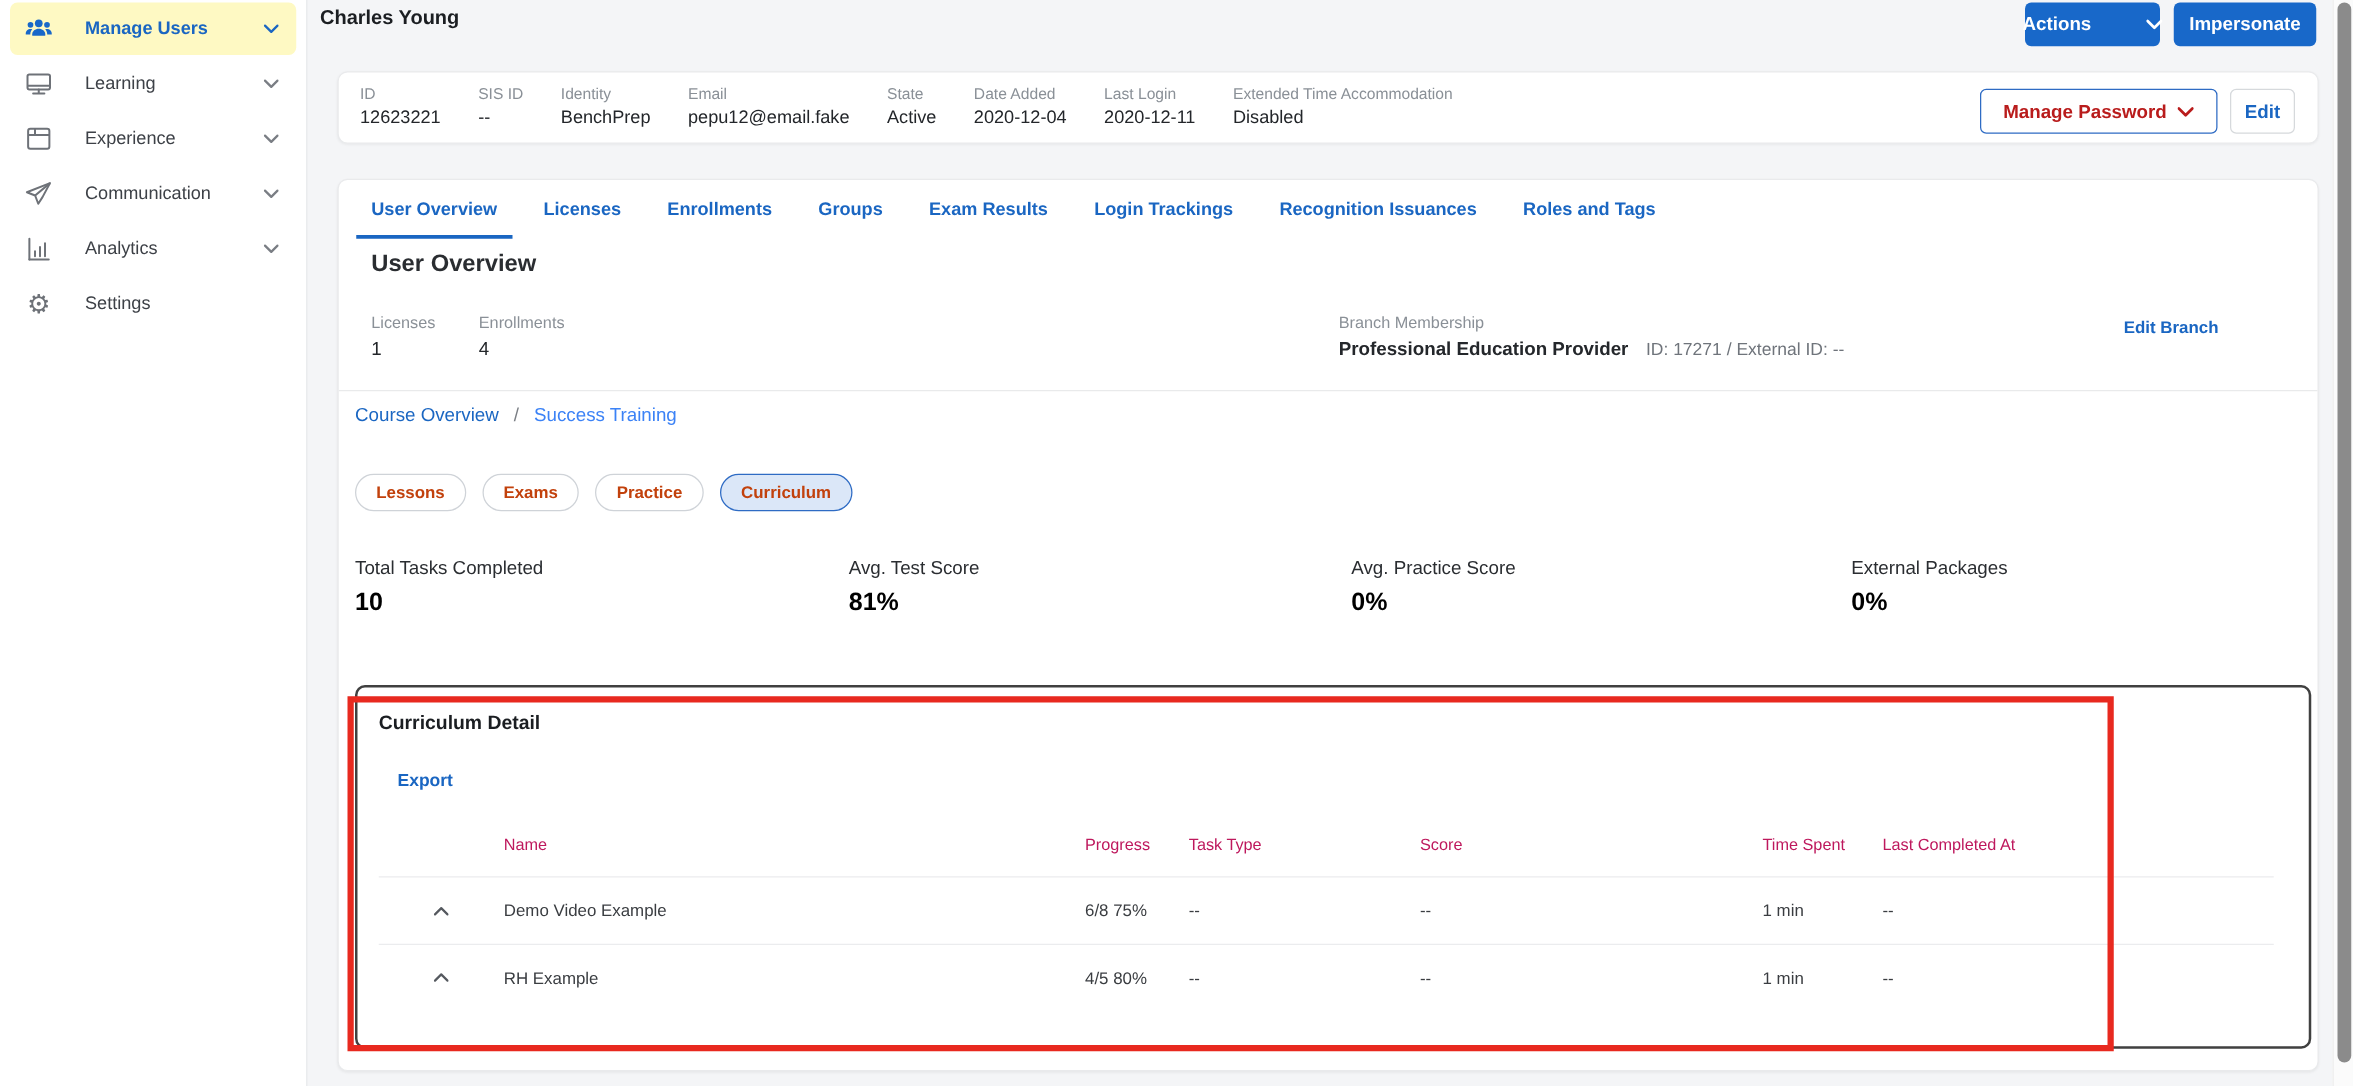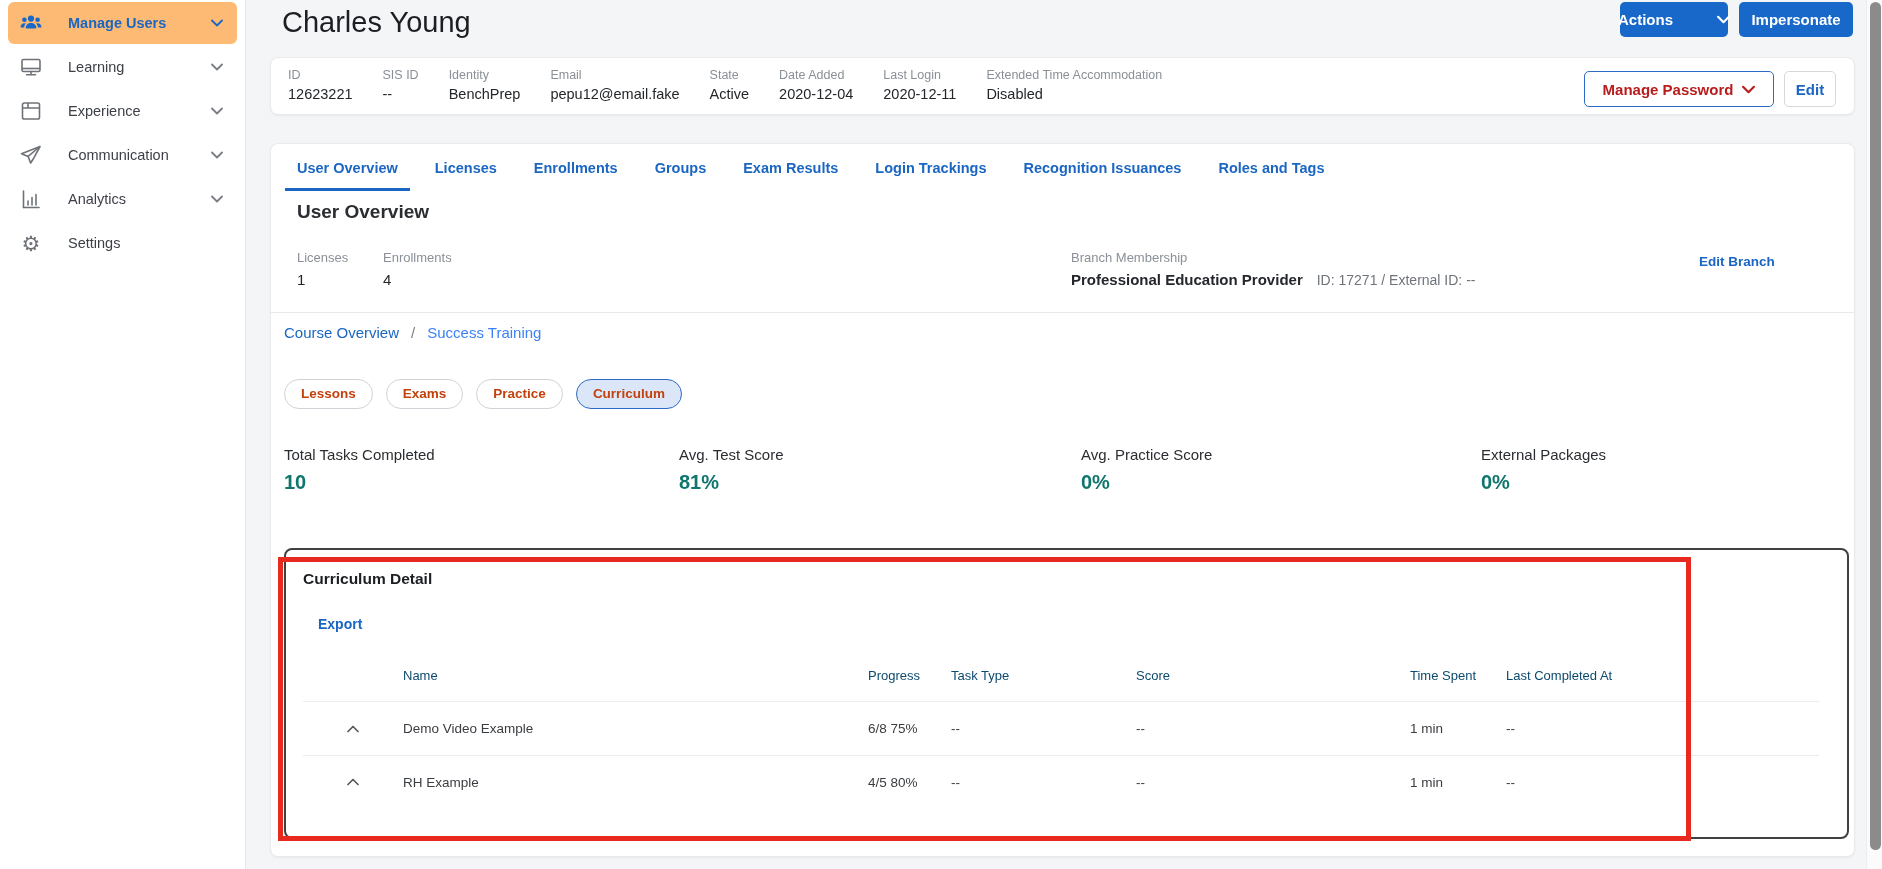--- a/index.html
+++ b/index.html
@@ -13,32 +13,32 @@
   }
   
   .sidebar {
     position:absolute; left:0; top:0; width:246px; height:869px;
     background:#ffffff; border-right:1px solid #e4e6e9; z-index:5;
   }
   .side-item {
     position:relative; height:42px; margin:2px 8px; border-radius:6px;
     display:flex; align-items:center; cursor:pointer; color:#3d4147;
   }
-  .side-item.active { background:#fdba74; color:#1a66c2; }
+  .side-item.active { background:#fef9c3; color:#1a66c2; }
   .side-item .sicon { width:24px; height:24px; margin-left:11px; display:flex; align-items:center; justify-content:center; color:#6e7278; }
   .side-item.active .sicon { color:#1868c9; }
   .side-item .slabel { margin-left:25px; font-size:14.5px; }
   .side-item.active .slabel { font-weight:700; color:#1a66c2; }
   .side-item .schev { position:absolute; right:14px; color:#7a7e84; display:flex; }
   .side-item.active .schev { color:#1a66c2; }
   .gear-glyph { font-size:21px; line-height:1; color:#6e7278; }
 
   
   .page-title {
-    position:absolute; left:282px; top:6px; font-size:29px; font-weight:400; color:#1b1e22;
+    position:absolute; left:256px; top:6px; font-size:16px; font-weight:700; color:#1b1e22;
   }
   .btn-primary {
     position:absolute; top:2px; height:35px; border:none; border-radius:5px;
     background:#1868c9; color:#ffffff; font-family:inherit;
     font-size:15px; font-weight:700; cursor:pointer;
     display:flex; align-items:center; justify-content:center; gap:9px;
   }
   .btn-actions { left:1620px; width:108px;gap:44px; }
   .btn-impersonate { left:1739px; width:114px; }
 
@@ -100,37 +100,37 @@
 
   .pills { position:absolute; left:13px; top:235px; display:flex; gap:13px; }
   .pill {
     padding:6px 16px 7px; border:1px solid #cfd3d8; border-radius:999px;
     background:#ffffff; color:#c2410c; font-family:inherit; font-size:13.5px; font-weight:700; cursor:pointer;
   }
   .pill.selected { background:#dbe7f8; border-color:#2e6bc4; }
 
   .metric { position:absolute; top:302px; }
   .metric .mlabel { font-size:15px; color:#2a2d31; margin-bottom:8px; }
-  .metric .mvalue { font-size:20px; font-weight:700; color:#0f766e; }
+  .metric .mvalue { font-size:20px; font-weight:700; color:#000000; }
   .m0 { left:13px; } .m1 { left:408px; } .m2 { left:810px; } .m3 { left:1210px; }
 
   
   .detail-card {
     position:absolute; left:13px; top:404px; width:1565px; height:291px;
     border:2px solid #404040; border-radius:8px; background:#ffffff;
   }
   .detail-title { position:absolute; left:17px; top:20px; font-size:15.5px; font-weight:700; color:#1b1e22; }
   .export-link { position:absolute; left:32px; top:66px; font-size:14px; }
   .ctable { position:absolute; left:17px; right:28px; top:100px; }
   .trow {
     display:grid; grid-template-columns:100px 465px 83px 185px 274px 96px auto;
     align-items:center;
   }
   .thead-row { height:52px; border-bottom:1px solid #ebecee; }
-  .thead-row .th { font-size:13px; color:#0c4a6e; white-space:nowrap; }
+  .thead-row .th { font-size:13px; color:#be185d; white-space:nowrap; }
   .tbody-row { height:53px; font-size:13.5px; color:#3a3d41; }
   .tbody-row + .tbody-row { border-top:1px solid #ebecee; }
   .expand-cell { display:flex; justify-content:center; color:#55595f; cursor:pointer; }
 
   
   .annotation-rect {
     position:absolute; left:278px; top:557px; width:1413px; height:284px;
     border:5px solid #e8291f; z-index:20; pointer-events:none;
   }
 

